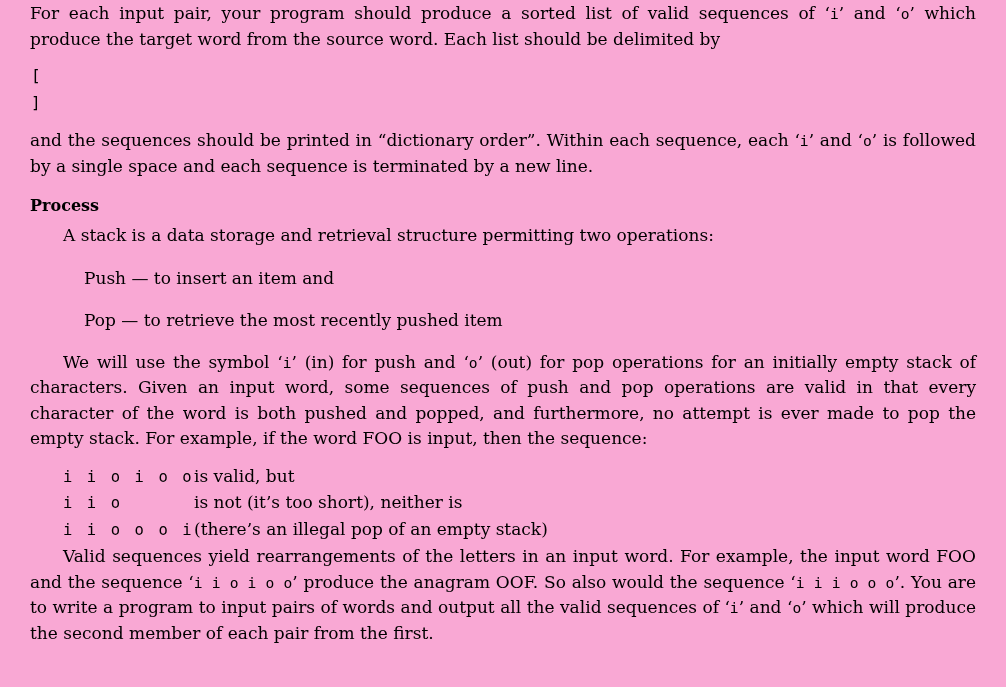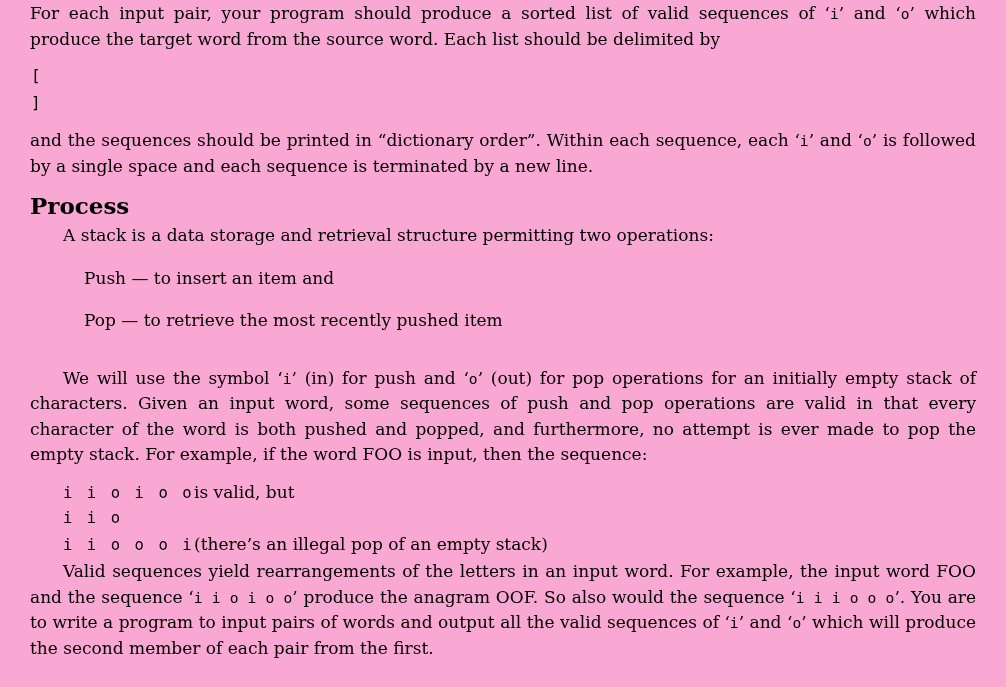--- a/index.html
+++ b/index.html
@@ -29,31 +29,31 @@
     font-size: 0.86em;
   }
   .brackets {
     font-family: "DejaVu Sans Mono", monospace;
     font-size: 16px;
     line-height: 27px;
     margin: 10px 0 0 1px;
   }
   .para-order { margin-top: 12px; }
   .heading {
-    font-size: 23px;
+    font-size: 16px;
     font-weight: bold;
     margin: 14px 0 0 0;
     line-height: 26px;
   }
   .para-stack { margin-top: 4px; }
   .op-line {
     margin: 17px 0 0 54px;
     text-align: left;
   }
-  .para-symbols { margin-top: 32px; }
+  .para-symbols { margin-top: 16px; }
   .examples {
     margin: 12px 0 0 33px;
   }
   .example-row {
     display: flex;
     align-items: baseline;
     line-height: 25.5px;
   }
   .example-row .code {
     font-family: "DejaVu Sans Mono", monospace;
@@ -93,20 +93,21 @@
 
   <p class="para indent para-symbols"><span>We will use the symbol ‘</span><span class="mono">i</span><span>’ (in) for push and ‘</span><span class="mono">o</span><span>’ (out) for pop operations for an initially empty stack of characters. Given an input word, some sequences of push and pop operations are valid in that every character of the word is both pushed and popped, and furthermore, no attempt is ever made to pop the empty stack. For example, if the word FOO is input, then the sequence:</span></p>
 
   <div class="examples">
     <div class="example-row">
       <span class="code">i i o i o o</span>
       <span class="note">is valid, but</span>
     </div>
     <div class="example-row">
       <span class="code">i i o</span>
+      <span class="note">is not (it’s too short), neither is</span>
     </div>
     <div class="example-row">
       <span class="code">i i o o o i</span>
       <span class="note">(there’s an illegal pop of an empty stack)</span>
     </div>
   </div>
 
   <p class="para indent para-valid"><span>Valid sequences yield rearrangements of the letters in an input word. For example, the input word FOO and the sequence ‘</span><span class="mono">i i o i o o</span><span>’ produce the anagram OOF. So also would the sequence ‘</span><span class="mono">i i i o o o</span><span>’. You are to write a program to input pairs of words and output all the valid sequences of ‘</span><span class="mono">i</span><span>’ and ‘</span><span class="mono">o</span><span>’ which will produce the second member of each pair from the first.</span></p>
 
 </div>

